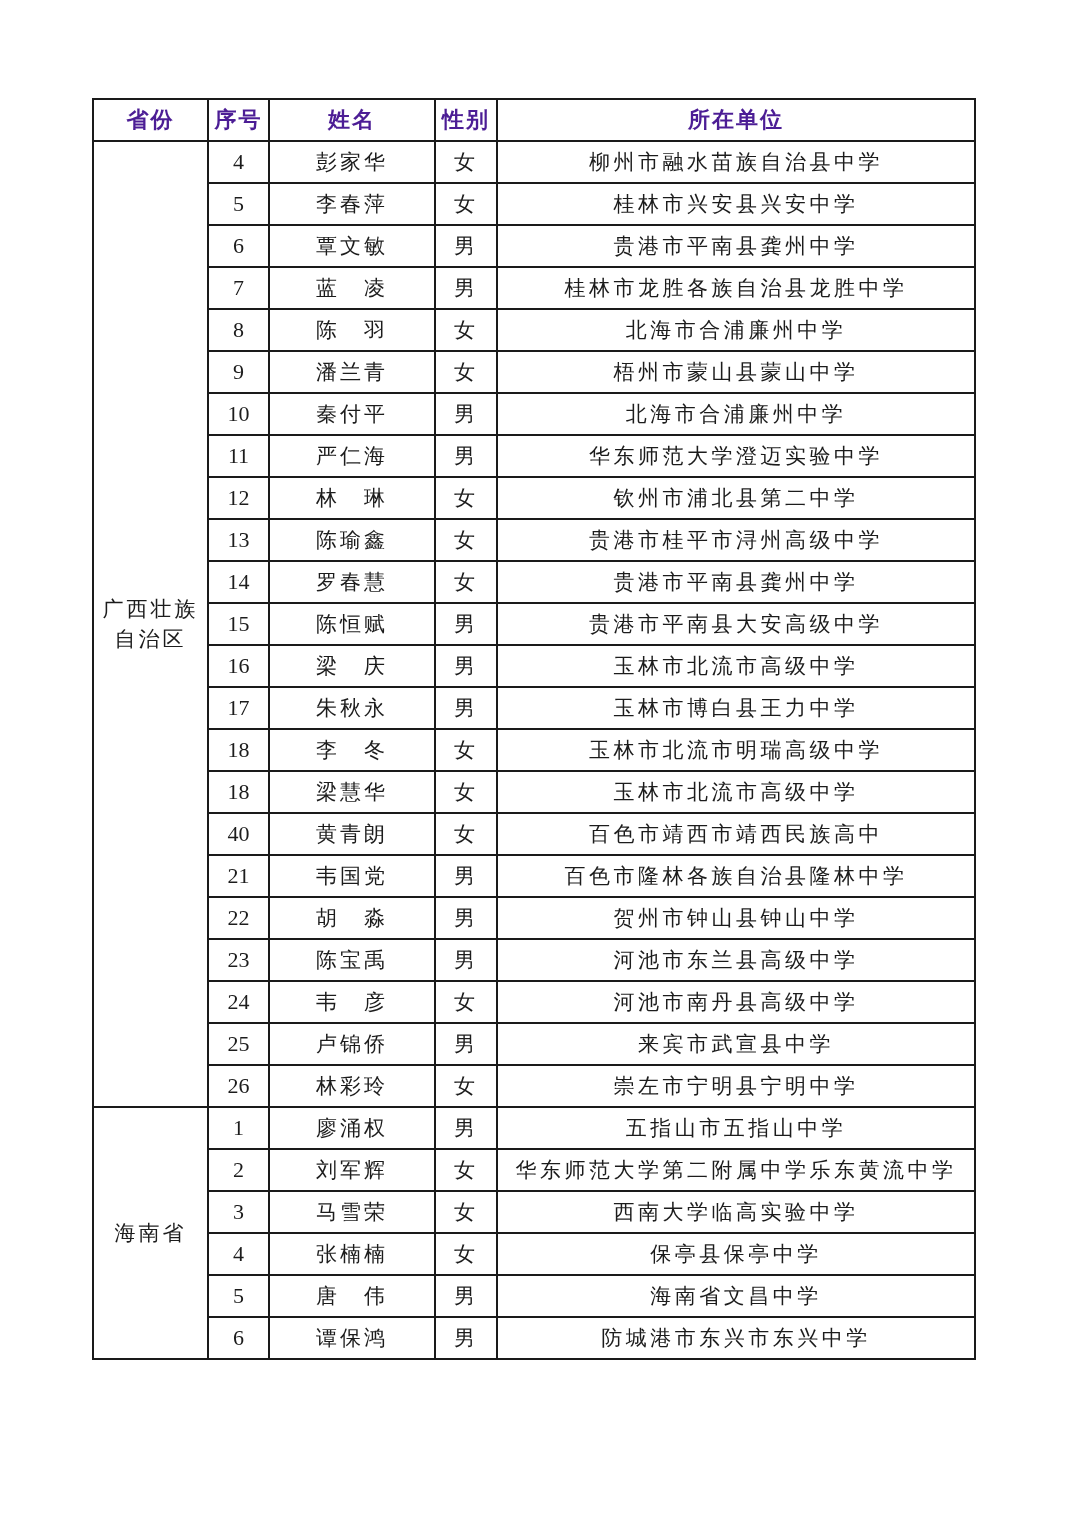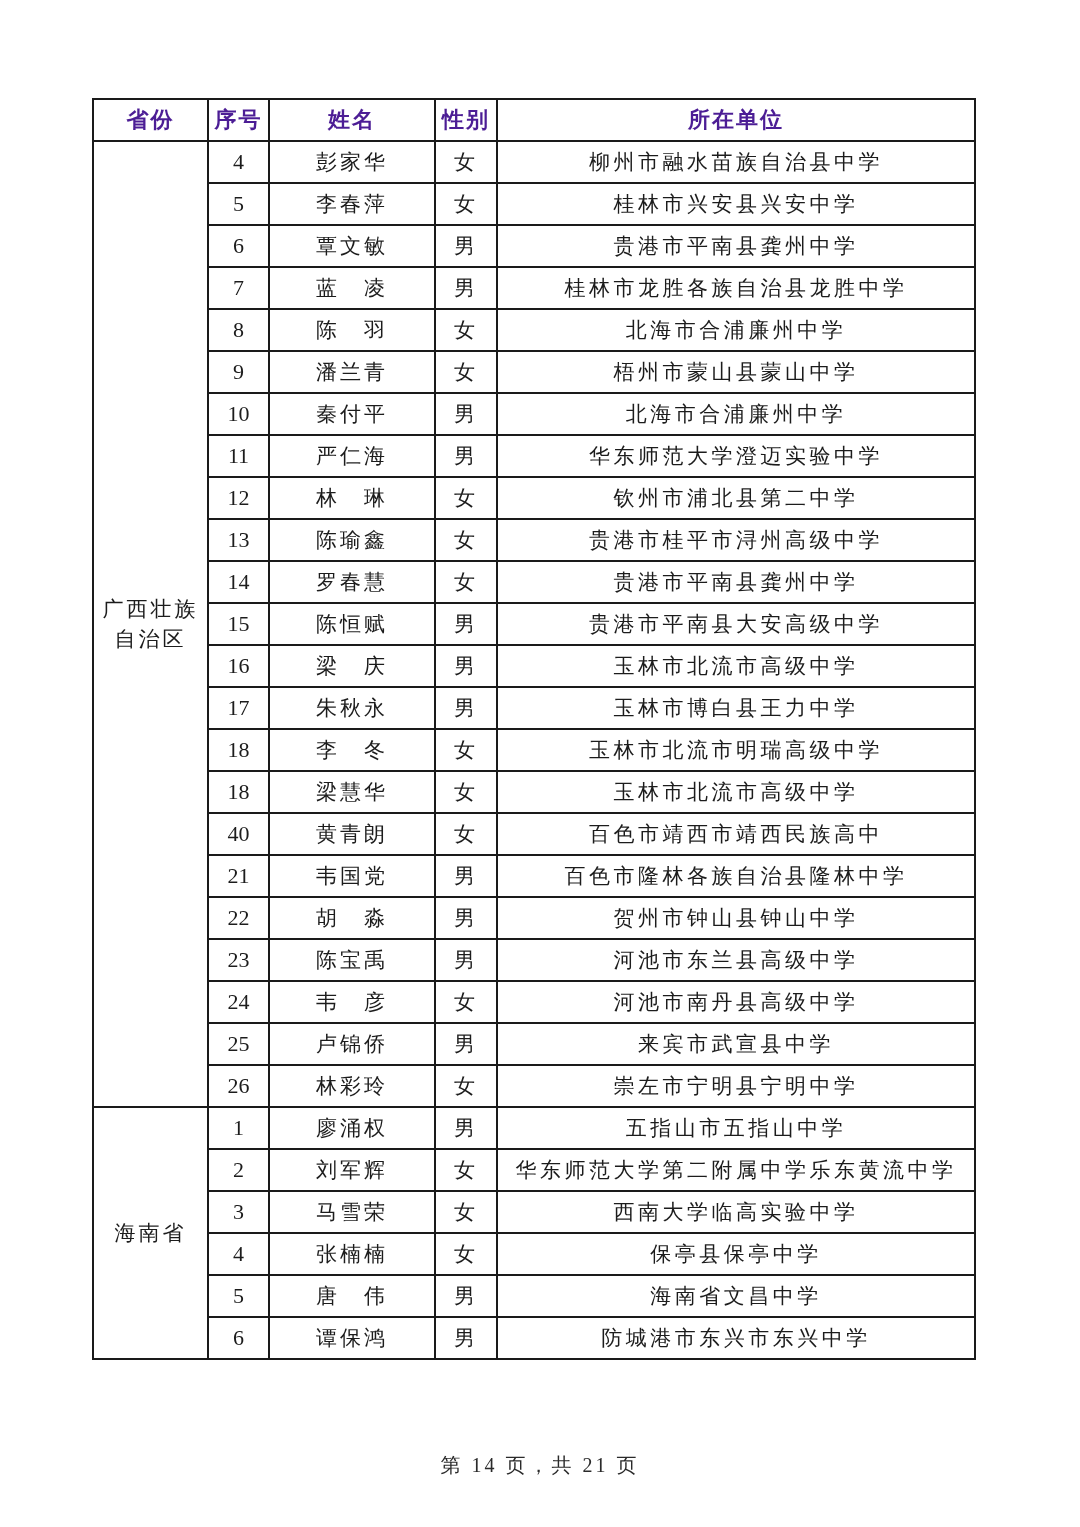--- a/index.html
+++ b/index.html
@@ -273,17 +273,14 @@
         </tr>
         <tr>
           <td class="serial-cell">6</td>
           <td class="name-cell">谭保鸿</td>
           <td class="gender-cell">男</td>
           <td class="unit-cell">防城港市东兴市东兴中学</td>
         </tr>
       </tbody>
   </table>
 
-  <div class="footer">
-    <span>第 14 页，共 21 页</span>
-  </div>
 
 </div>
 
 </body></html>

